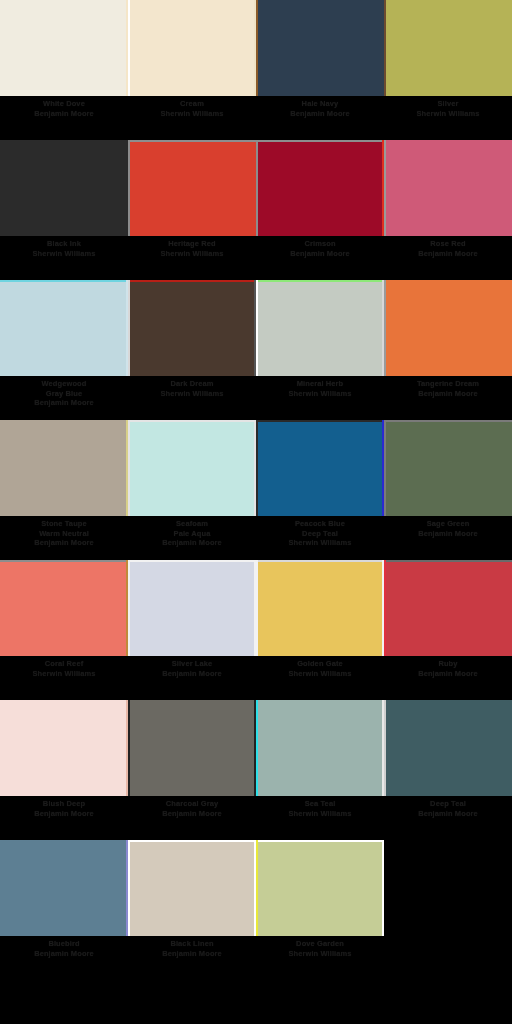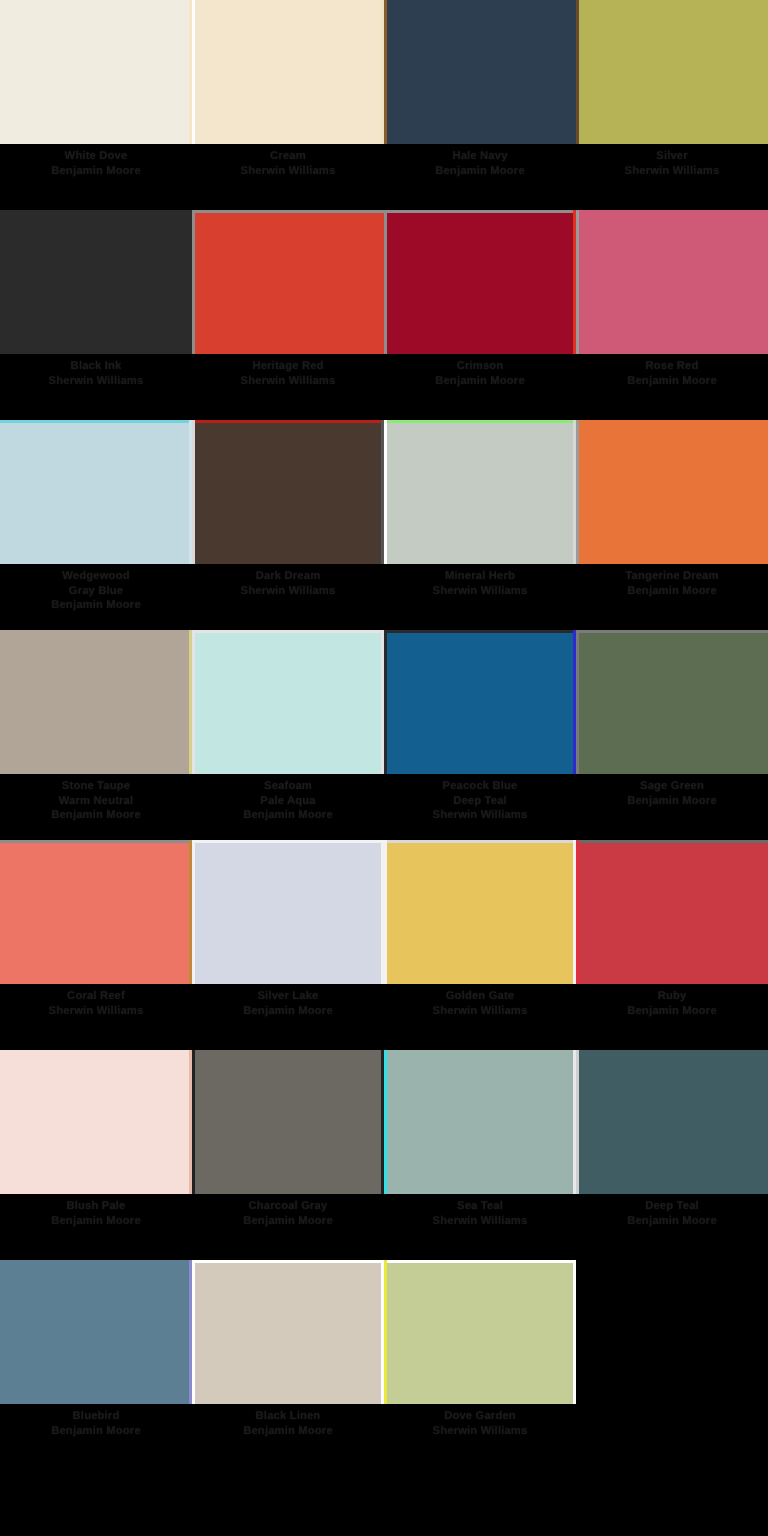--- a/index.html
+++ b/index.html
@@ -286,21 +286,21 @@
       <div class="swatch-caption">
         <span class="caption-line">Ruby</span>
         <span class="caption-line brand">Benjamin Moore</span>
       </div>
     </div>
     <div class="swatch-cell">
       <div class="swatch-chip" style="background: rgb(246, 222, 217); position: relative;">
         <div class="edge-tick right" style="background: rgb(232, 184, 168);"></div>
       </div>
       <div class="swatch-caption">
-        <span class="caption-line">Blush Pale</span>
+        <span class="caption-line">Blush Deep</span>
         <span class="caption-line brand">Benjamin Moore</span>
       </div>
     </div>
     <div class="swatch-cell">
       <div class="swatch-chip" style="background: rgb(107, 105, 98); position: relative;">
         <div class="edge-tick left" style="background: rgb(34, 34, 34);"></div>
         <div class="edge-tick right" style="background: rgb(34, 34, 34);"></div>
       </div>
       <div class="swatch-caption">
         <span class="caption-line">Charcoal Gray</span>

